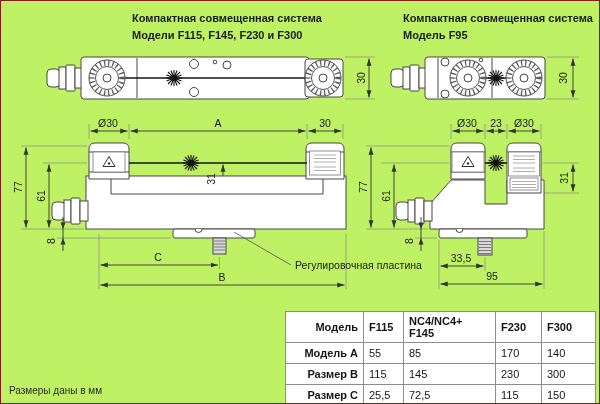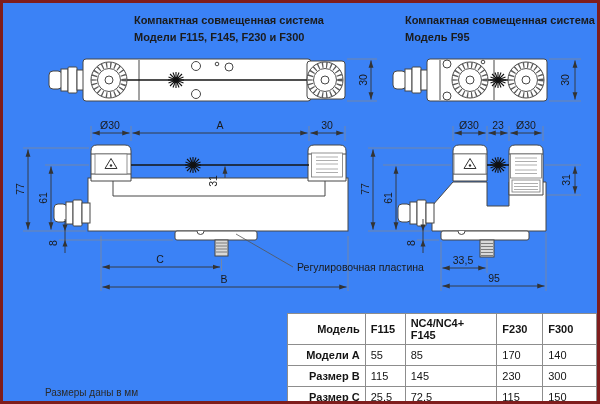--- a/index.html
+++ b/index.html
@@ -1,21 +1,21 @@
 <!DOCTYPE html>
 <html><head>
 <meta charset="utf-8">
 <style>
   html,body{margin:0;padding:0;background:#fff;}
-  .page{position:relative;width:600px;height:404px;background:#3b82f6;border:3px solid #7f1d1d;
+  .page{position:relative;width:600px;height:404px;background:#bef264;border:1px solid #7f1d1d;
         box-sizing:border-box;font-family:"Liberation Sans",sans-serif;overflow:hidden;}
   .title{position:absolute;font-size:11px;font-weight:700;color:#1b1b1b;line-height:17px;white-space:nowrap;}
   .title-left{left:131px;top:9px;}
   .title-right{left:402px;top:9px;}
-  .footnote{position:absolute;left:8px;top:384px;font-size:10px;color:#2a2a2a;margin-left:34px;}
+  .footnote{position:absolute;left:8px;top:384px;font-size:10px;color:#2a2a2a;}
   svg.drawing{position:absolute;left:0;top:0;}
   svg .ln{fill:#ffffff;stroke:#474747;stroke-width:1;}
   svg .ol{fill:none;stroke:#474747;stroke-width:1;}
   svg .ext line{stroke:#8a8a8a;stroke-width:0.7;}
   svg .dim line{stroke:#333;stroke-width:0.9;}
   svg .leader{stroke:#555;stroke-width:0.8;}
   svg text{font-family:"Liberation Sans",sans-serif;font-size:10.5px;fill:#1a1a1a;}
   svg .st{text-anchor:middle;}
   svg .vt{text-anchor:middle;dominant-baseline:central;}
   svg .beam{stroke:#141414;stroke-width:1.6;}
@@ -285,21 +285,21 @@
       <tr>
         <th class="l">Модель</th>
         <th>F115</th>
         <th>NC4/NC4+ F145</th>
         <th>F230</th>
         <th>F300</th>
       </tr>
     </thead>
     <tbody>
       <tr>
-        <td class="l">Модели A</td>
+        <td class="l">Модель A</td>
         <td>55</td>
         <td>85</td>
         <td>170</td>
         <td>140</td>
       </tr>
       <tr>
         <td class="l">Размер B</td>
         <td>115</td>
         <td>145</td>
         <td>230</td>

